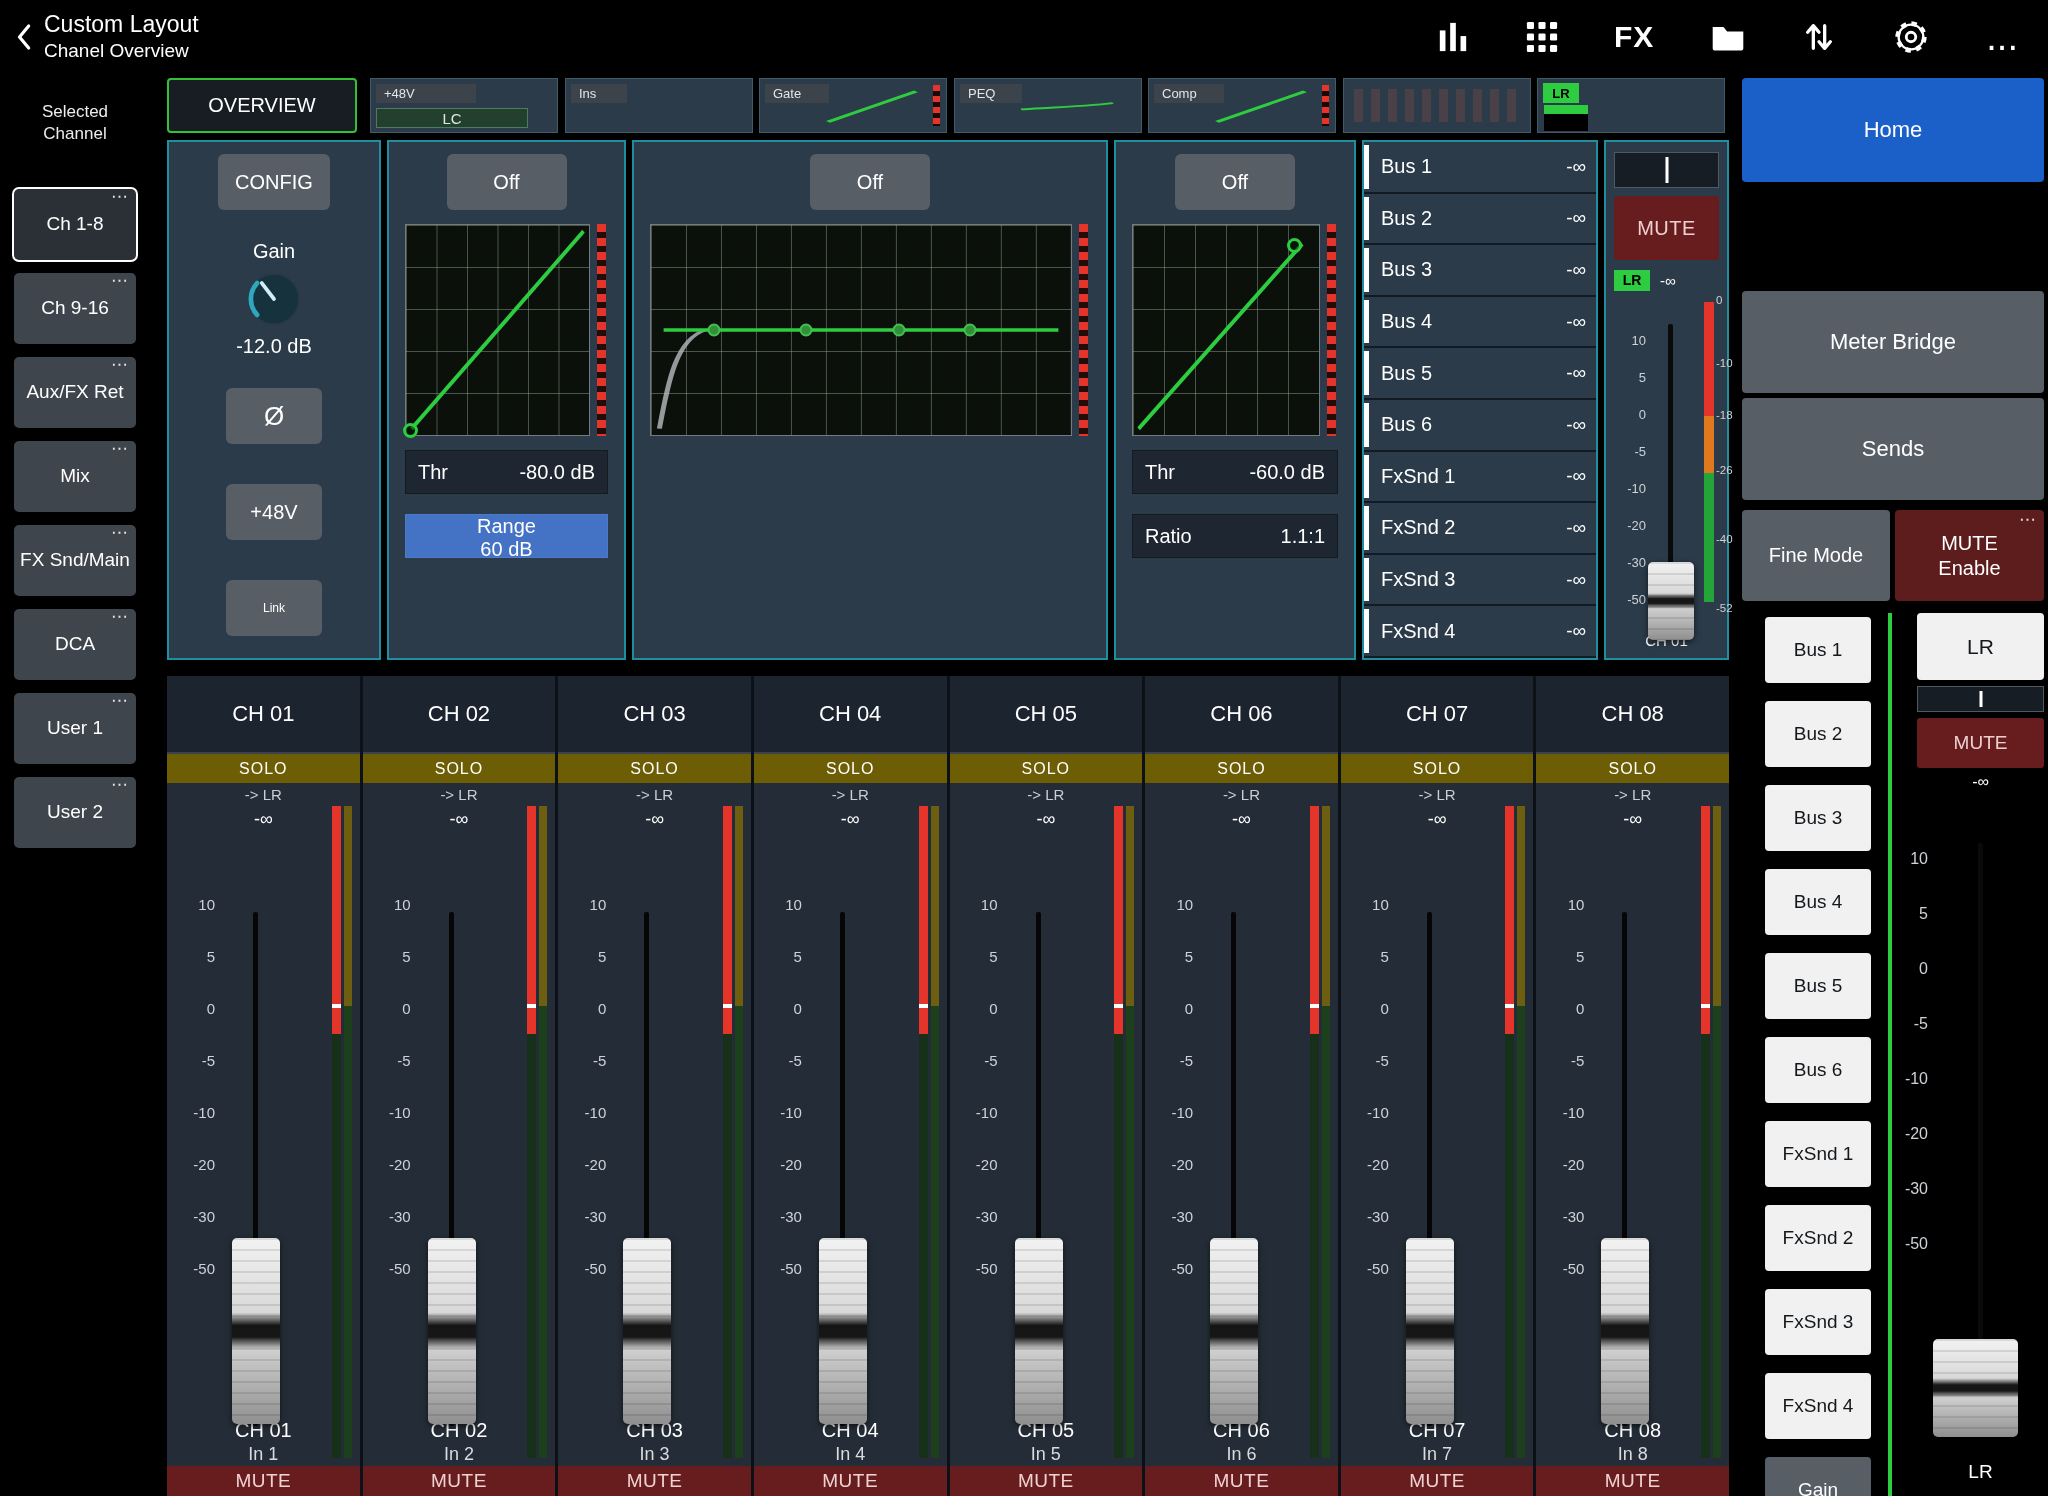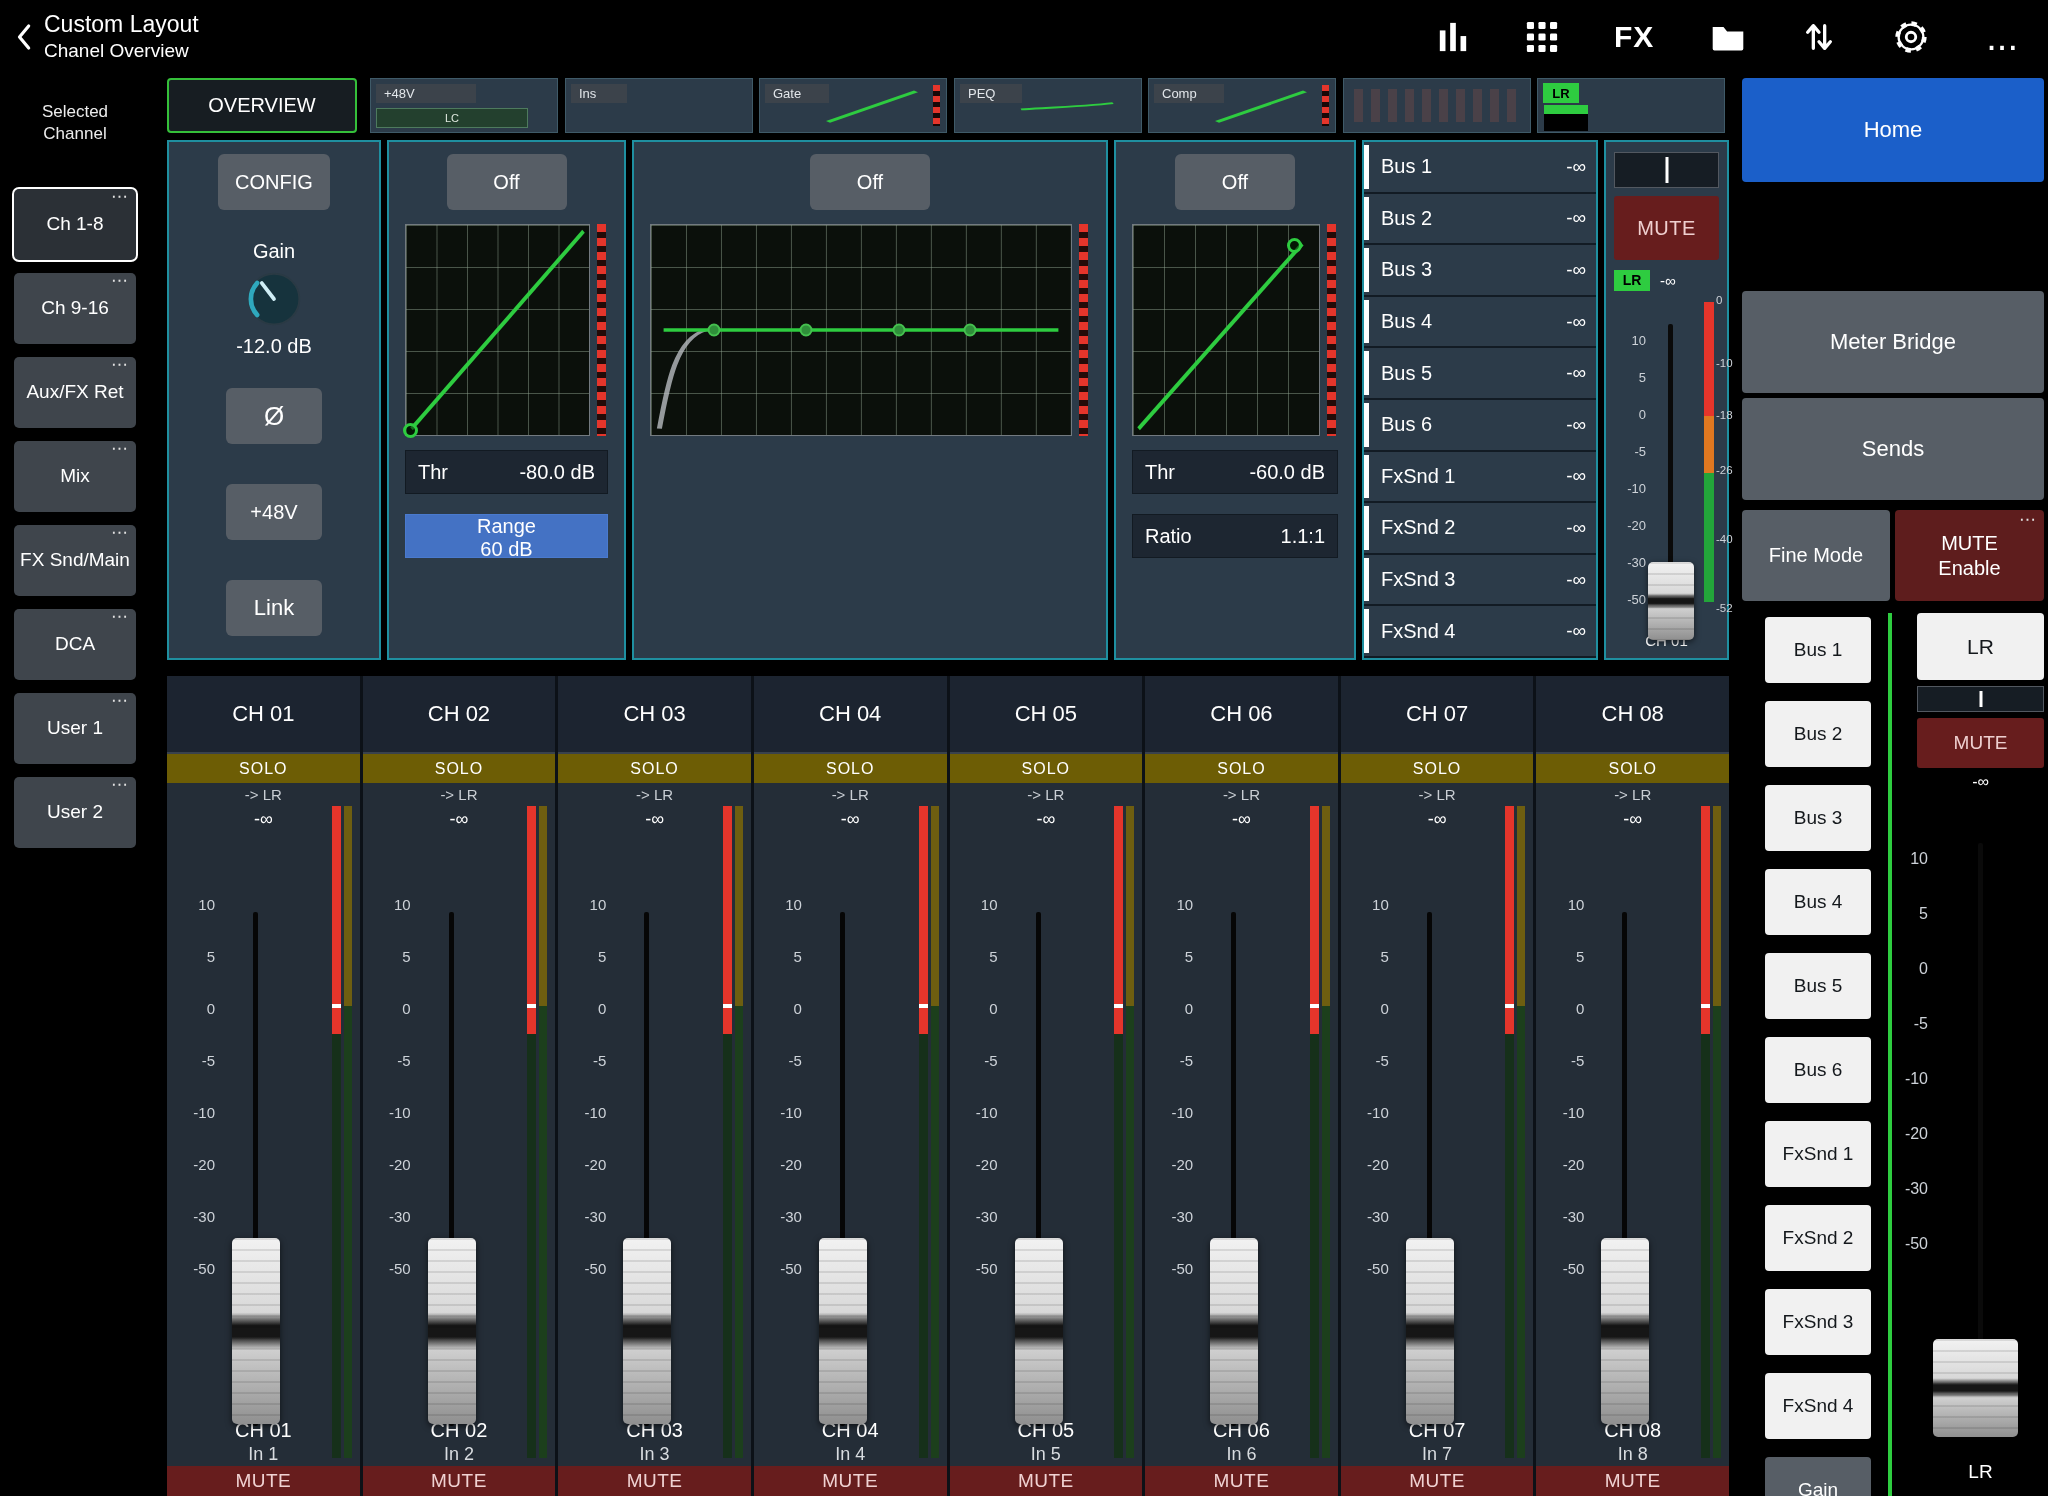--- a/index.html
+++ b/index.html
@@ -31,21 +31,21 @@
   
   .ov-strip{position:absolute;left:167px;top:78px;width:1562px;height:55px;}
   .ov-btn{position:absolute;left:0;top:0;width:190px;height:55px;border:2px solid #35c03a;background:#171d22;
           color:#fff;font-size:20px;display:flex;align-items:center;justify-content:center;border-radius:4px;}
   .ov-box{position:absolute;top:0;width:188px;height:55px;background:#2c3b49;border:1px solid #3f5a68;}
   .ovb1{left:203px;} .ovb2{left:398px;} .ovb3{left:592px;} .ovb4{left:787px;}
   .ovb5{left:981px;} .ovb6{left:1176px;} .ovb7{left:1370px;}
   .chip{position:absolute;left:5px;top:5px;height:19px;background:#3c434b;color:#e2e6ea;font-size:13px;
         display:flex;align-items:center;padding:0 8px;}
   .chipLC{position:absolute;left:5px;top:29px;width:152px;height:20px;background:#23402e;border:1px solid #4e7a5e;
-          color:#dfe8df;font-size:11px;display:flex;align-items:center;justify-content:center;}
+          color:#dfe8df;font-size:15px;display:flex;align-items:center;justify-content:center;}
   .chipLR{position:absolute;left:5px;top:4px;width:36px;height:20px;background:#2ecc40;color:#000;
           font-size:13px;font-weight:700;display:flex;align-items:center;justify-content:center;}
   .lr-square{position:absolute;left:6px;top:26px;width:44px;height:26px;background:#000;}
   .lr-square::before{content:"";position:absolute;left:0;right:0;top:0;height:9px;background:#2ecc40;}
   .mini-graph{position:absolute;left:62px;top:7px;right:24px;bottom:7px;}
   .mini-dash{position:absolute;right:6px;top:6px;bottom:6px;width:7px;
              background:repeating-linear-gradient(to bottom,#e5352b 0 6px,#1a0706 6px 11px);}
   .mini-meters{position:absolute;left:10px;right:10px;top:10px;bottom:10px;
                background:repeating-linear-gradient(to right,#4a4148 0 9px,transparent 9px 17px);}
 
@@ -60,21 +60,21 @@
   .output-panel{left:1437px;width:125px;display:flex;flex-direction:column;padding:10px 8px 6px;}
 
   .btn{background:#575e66;border-radius:6px;color:#fff;display:flex;align-items:center;justify-content:center;}
   .off-btn{width:120px;height:56px;font-size:20px;margin:12px auto 0;}
   .config-btn{width:112px;height:56px;font-size:20px;margin-top:12px;}
   .gain-label{font-size:20px;margin-top:30px;color:#fff;}
   .knob{margin-top:6px;width:60px;height:60px;}
   .gain-value{font-size:20px;margin-top:6px;color:#fff;}
   .phase-btn{width:96px;height:56px;font-size:26px;margin-top:30px;}
   .p48-btn{width:96px;height:56px;font-size:20px;margin-top:40px;}
-  .link-btn{width:96px;height:56px;font-size:22px;margin-top:40px;}
+  .link-btn{width:96px;height:56px;font-size:12px;margin-top:40px;}
 
   .graph-row{position:relative;margin:14px 16px 0;height:212px;}
   .graph{position:absolute;left:0;top:0;right:18px;bottom:0;background:#0b100b;border:1px solid #737a80;
          background-image:
            linear-gradient(to right, rgba(150,170,150,.45) 1px, transparent 1px),
            linear-gradient(to bottom, rgba(150,170,150,.45) 1px, transparent 1px);
          background-size:calc(100%/6) calc(100%/5);}
   .eq-graph{background-size:calc(100%/12) calc(100%/5);}
   .gsvg{position:absolute;left:0;top:0;width:100%;height:100%;}
   .gdash{position:absolute;right:2px;top:0;bottom:0;width:9px;

